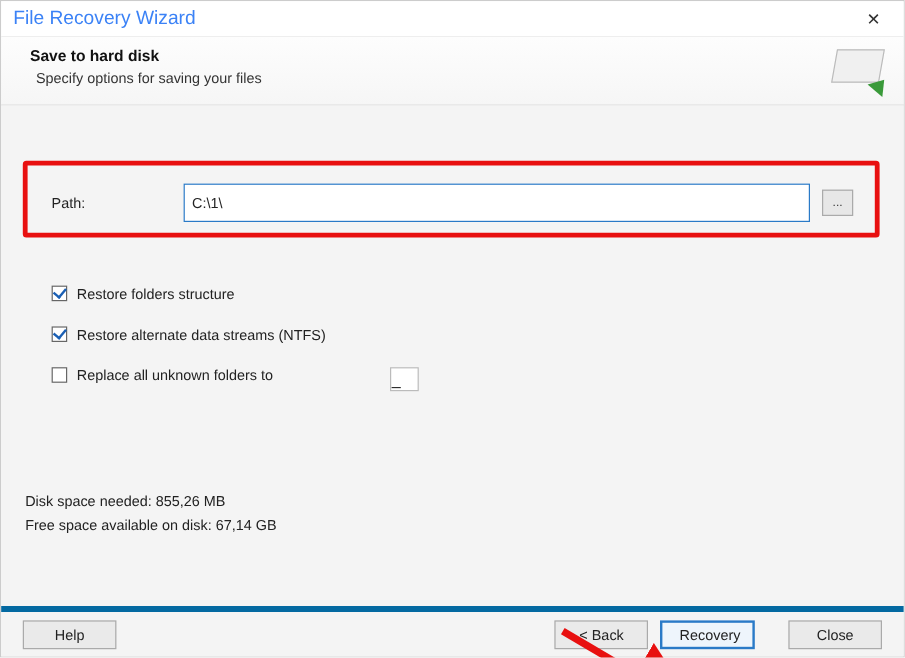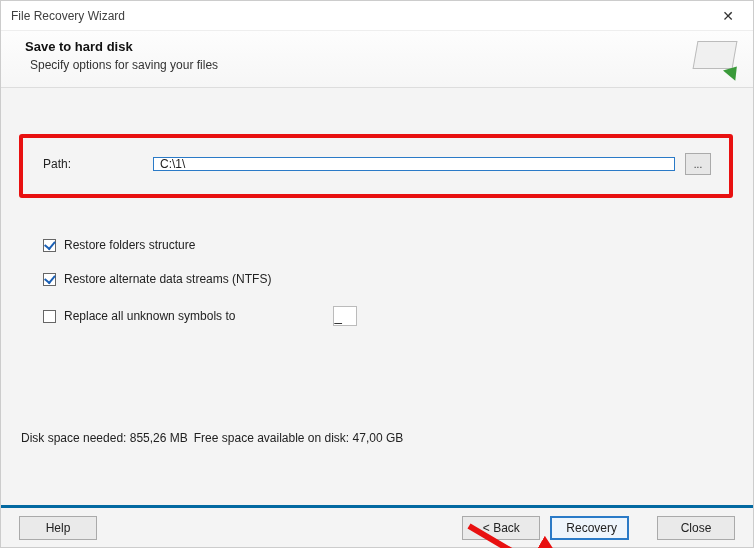--- a/index.html
+++ b/index.html
@@ -22,21 +22,21 @@
   }
   .titlebar {
     height: 30px;
     display: flex;
     align-items: center;
     justify-content: space-between;
     padding: 0 10px;
     background: #fff;
     border-bottom: 1px solid #eee;
   }
-  .titlebar .title { font-size: 12px; color: #404040; }
+  .titlebar .title { font-size: 16px; color: #3b82f6; }
   .titlebar .close {
     width: 30px; height: 20px;
     display:flex;align-items:center;justify-content:center;
     color:#333; font-size:14px;
   }
   .header {
     padding: 8px 14px 10px 24px;
     display:flex;
     justify-content: space-between;
     align-items:flex-start;
@@ -70,59 +70,59 @@
     border-radius:3px;
     pointer-events:none;
   }
   .path-row {
     display:flex; align-items:center; gap:10px;
     position:absolute; left:42px; right:42px; top:65px;
   }
   .path-label { width:100px; color:#222;}
   .path-input {
     flex:1;
-    height:14px;
+    height:32px;
     border:1px solid #2a7ac7;
     background:#fff;
     padding: 2px 6px;
     font-size:12px;
     color:#222;
   }
   .browse-btn {
     width:26px;height:22px;
     background:#e7e7e7;
     border:1px solid #aaa;
     display:flex;align-items:center;justify-content:center;
     font-size:10px;
     color:#333;
   }
   .options {
     position:absolute;
     left:42px; top:150px;
     display:flex;flex-direction:column; gap:20px;
   }
-  .check-row { display:flex; align-items:center; gap:8px; font-size:12px; color:#222;}
+  .check-row { display:flex; align-items:flex-start; gap:8px; font-size:12px; color:#222;}
   .checkbox {
     width:13px;height:13px;border:1px solid #666;background:#fff;
     display:flex;align-items:center;justify-content:center;
   }
   .checkbox.checked::after{
     content:""; width:8px;height:5px;border-left:2px solid #1a5fb4;border-bottom:2px solid #1a5fb4;
     transform:rotate(-50deg) translate(1px,-1px);
   }
   .replace-input {
     width:24px;height:20px;border:1px solid #bbb;background:#fff;margin-left:90px;
   }
   .diskinfo {
     position:absolute; left:20px; bottom:60px;
-    display:flex;flex-direction:row;gap:6px; color:#222;
+    display:flex;flex-direction:column;gap:6px; color:#222;
   }
   .footer {
     height:42px;
-    border-top:3px solid #0369a1;
+    border-top:5px solid #0369a1;
     background:#f4f4f4;
     display:flex;align-items:center;
     padding: 0 18px;
     gap:10px;
   }
   .footer .spacer{flex:1;}
   .btn {
     min-width:78px; height:24px;
     background:#eaeaea;
     border:1px solid #aaa;
@@ -179,28 +179,28 @@
       <label class="check-row">
         <span class="checkbox checked"></span>
         <span>Restore folders structure</span>
       </label>
       <label class="check-row">
         <span class="checkbox checked"></span>
         <span>Restore alternate data streams (NTFS)</span>
       </label>
       <label class="check-row">
         <span class="checkbox"></span>
-        <span>Replace all unknown symbols to</span>
+        <span>Replace all unknown folders to</span>
         <input class="replace-input" type="text" value="_" style="">
       </label>
     </div>
 
     <div class="diskinfo">
       <span>Disk space needed: 855,26 MB</span>
-      <span>Free space available on disk: 47,00 GB</span>
+      <span>Free space available on disk: 67,14 GB</span>
     </div>
 
     <svg class="red-arrow" viewBox="0 0 130 80">
       <defs>
         <marker id="ah" markerWidth="12" markerHeight="12" refX="8" refY="5" orient="auto">
           <path d="M0,0 L10,5 L0,10 Z" fill="#e81010"></path>
         </marker>
       </defs>
       <line x1="8" y1="8" x2="110" y2="68" stroke="#e81010" stroke-width="6" marker-end="url(#ah)"></line>
     </svg>

